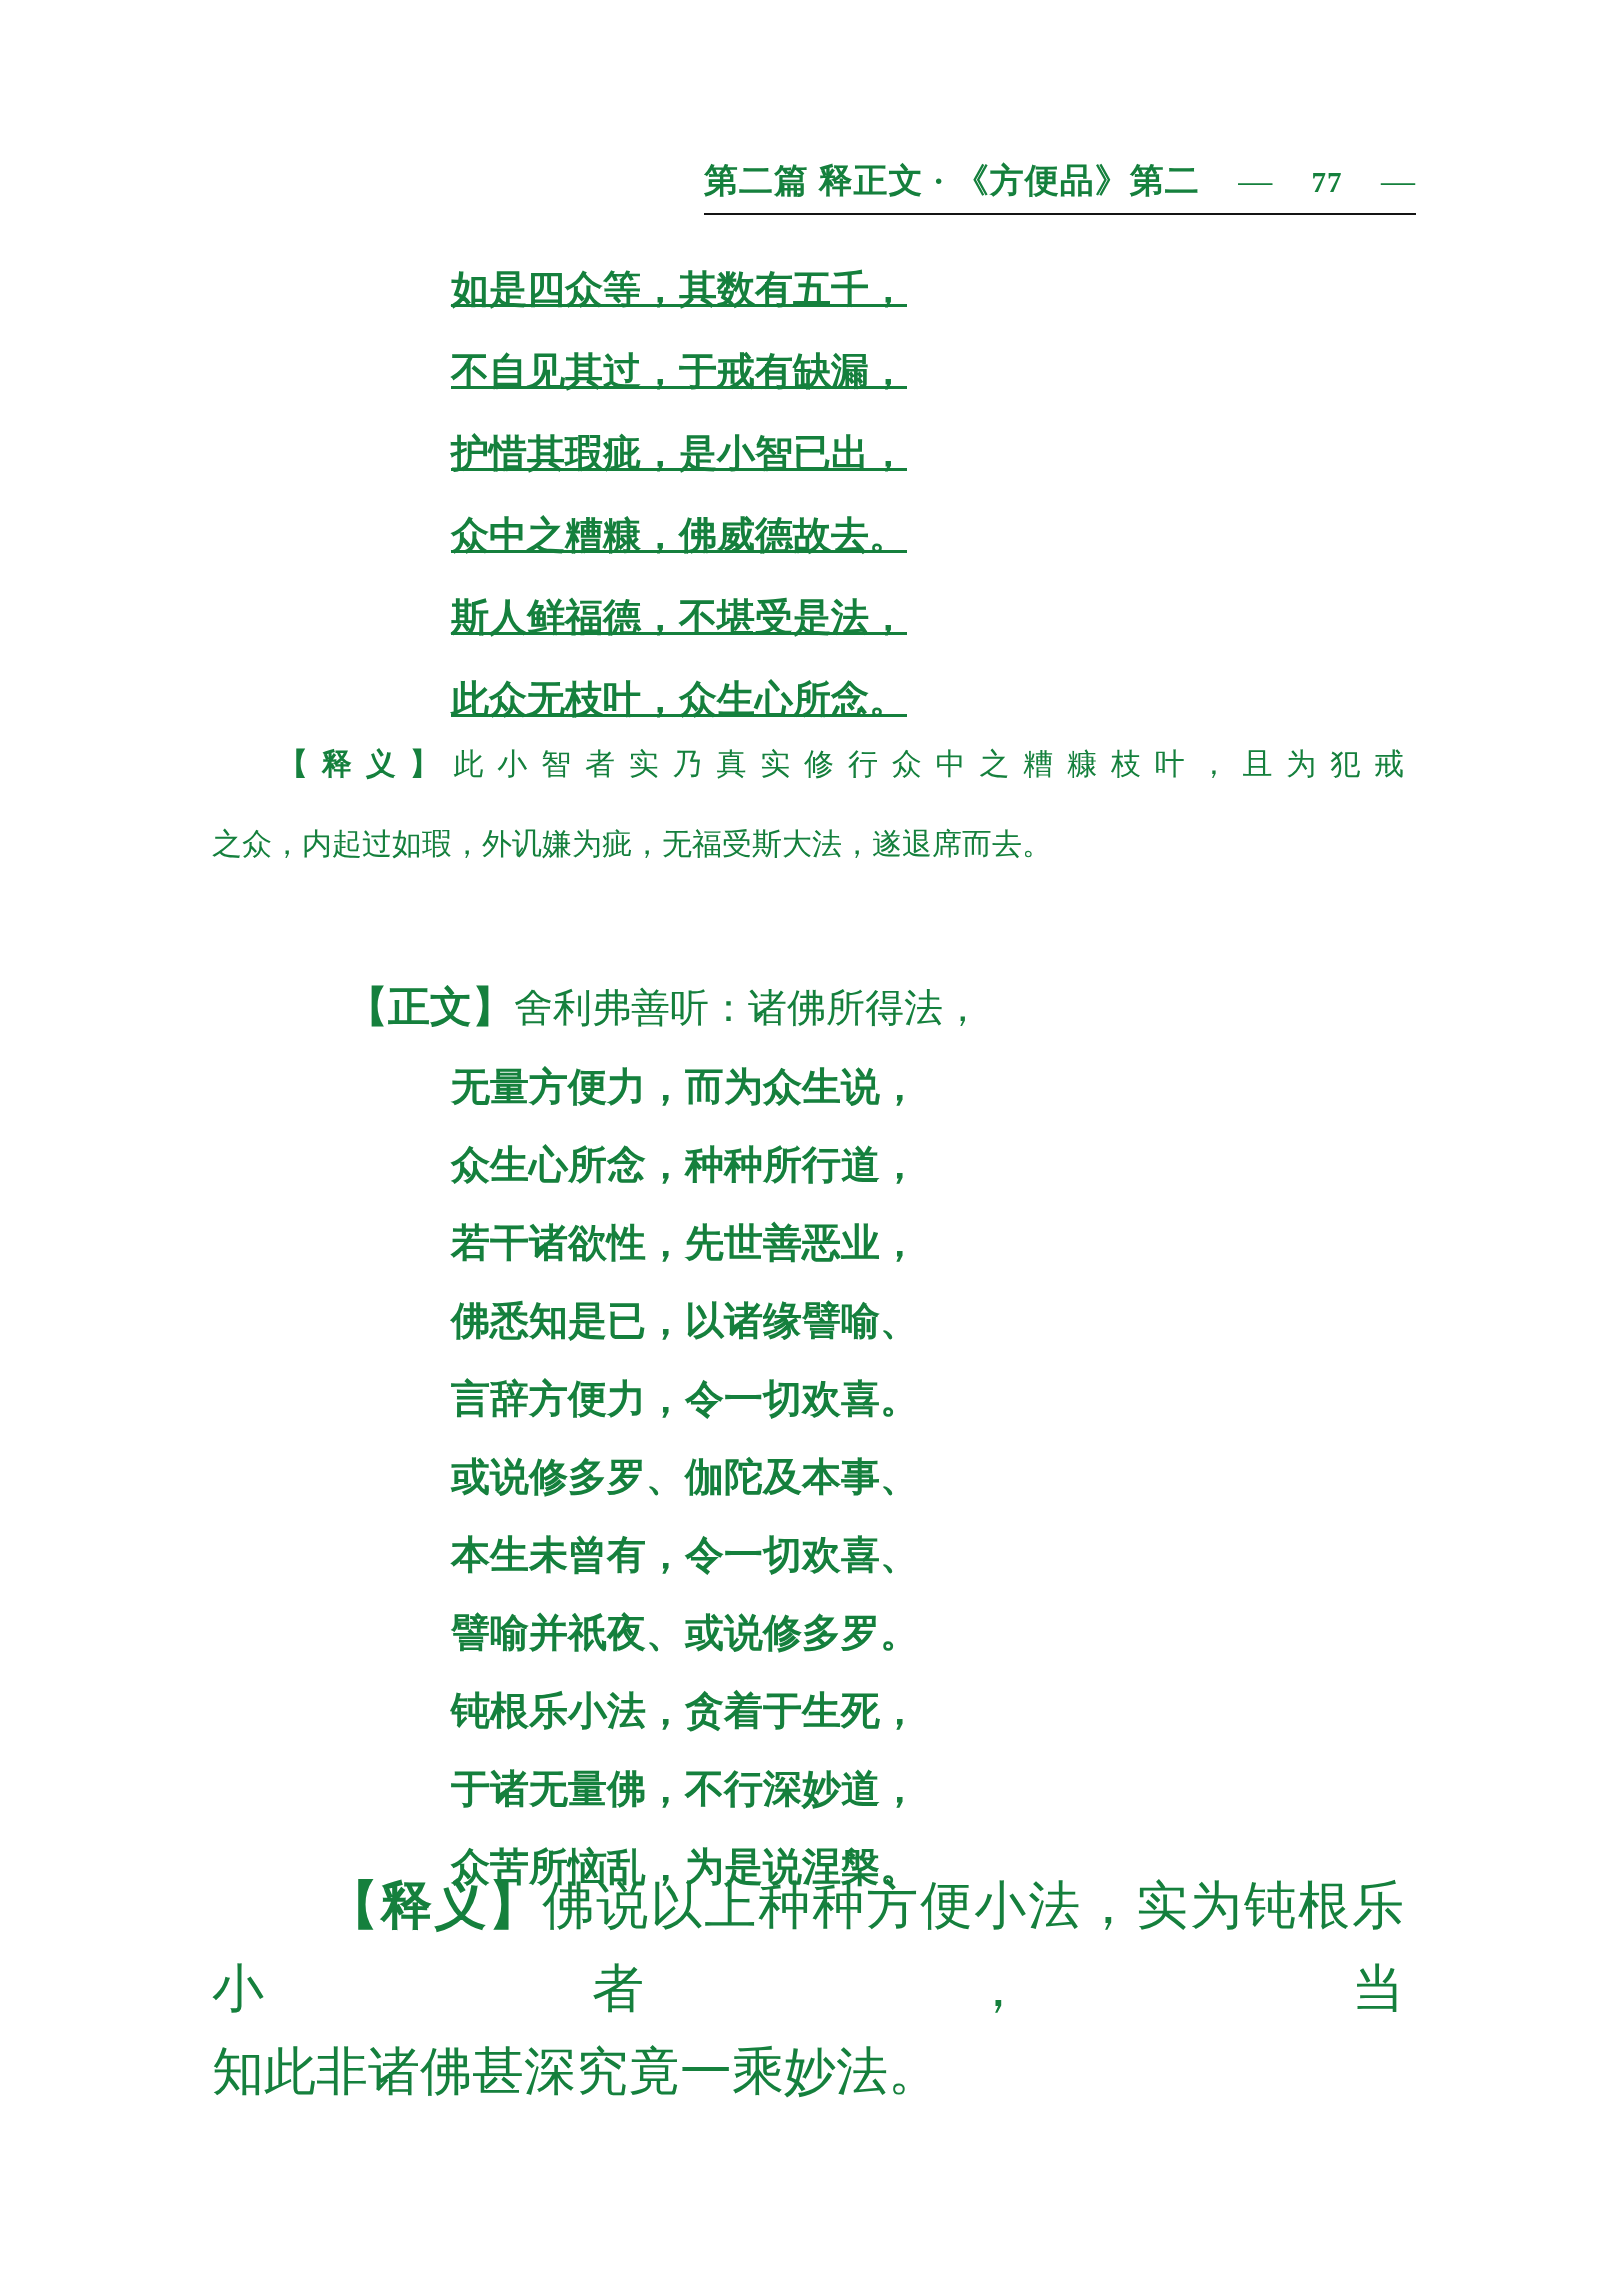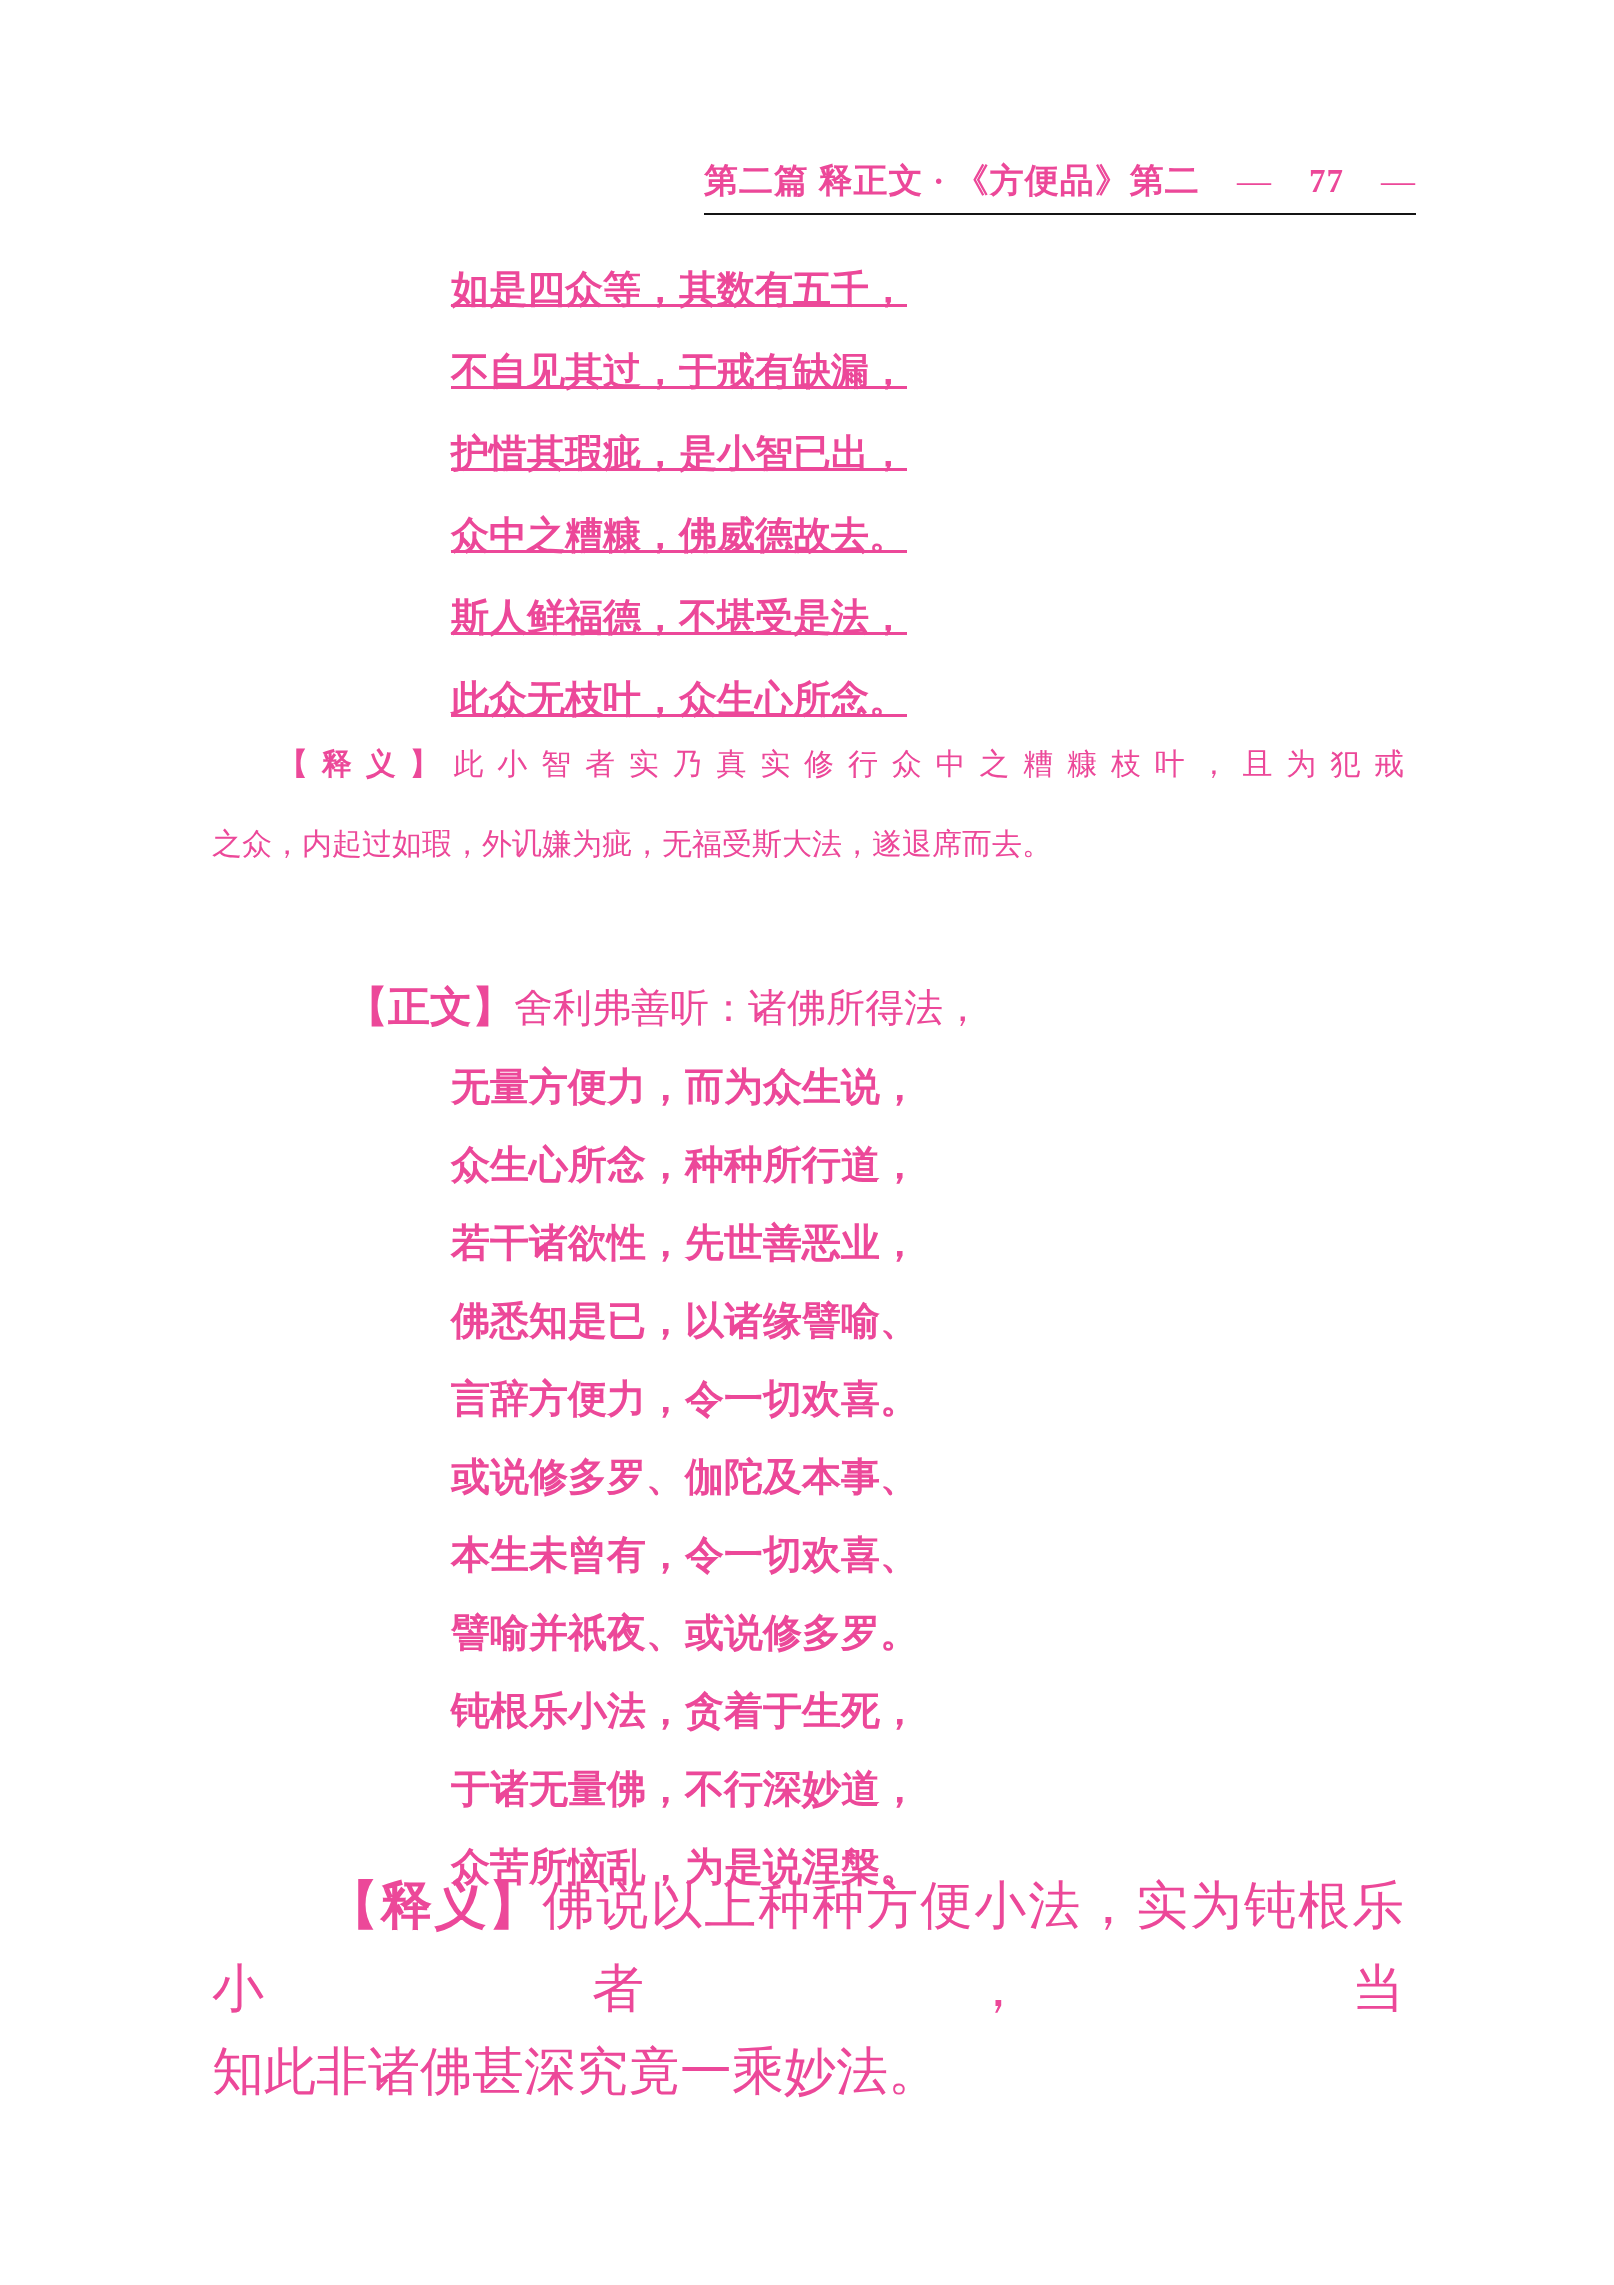--- a/index.html
+++ b/index.html
@@ -1,42 +1,42 @@
 <!DOCTYPE html>
 <html><head>
 <meta charset="utf-8">
 <style>
   html, body { margin: 0; padding: 0; background: #e8e8e8; }
   .page {
     position: relative;
     width: 1615px;
     height: 2285px;
     background: #ffffff;
-    color: #ec4899;
+    color: #15803d;
     overflow: hidden;
     font-family: "Liberation Serif", "DejaVu Serif", serif;
   }
 
   
   .header {
     position: absolute;
     left: 704px;
     top: 158px;
     width: 712px;
     display: flex;
     align-items: baseline;
     justify-content: space-between;
     font-size: 34px;
     font-weight: 700;
     letter-spacing: 1px;
     padding-bottom: 8.7px;
     border-bottom: 2.9px solid #141414;
     white-space: nowrap;
   }
-  .header .pagenum { font-size: 33px; font-weight: 700; }
+  .header .pagenum { font-size: 29px; font-weight: 700; }
   .header .dash { font-weight: 400; }
 
   
   .verse {
     position: absolute;
     left: 451px;
     font-family: "DejaVu Sans", "Liberation Sans", sans-serif;
     font-weight: 700;
     white-space: nowrap;
   }

